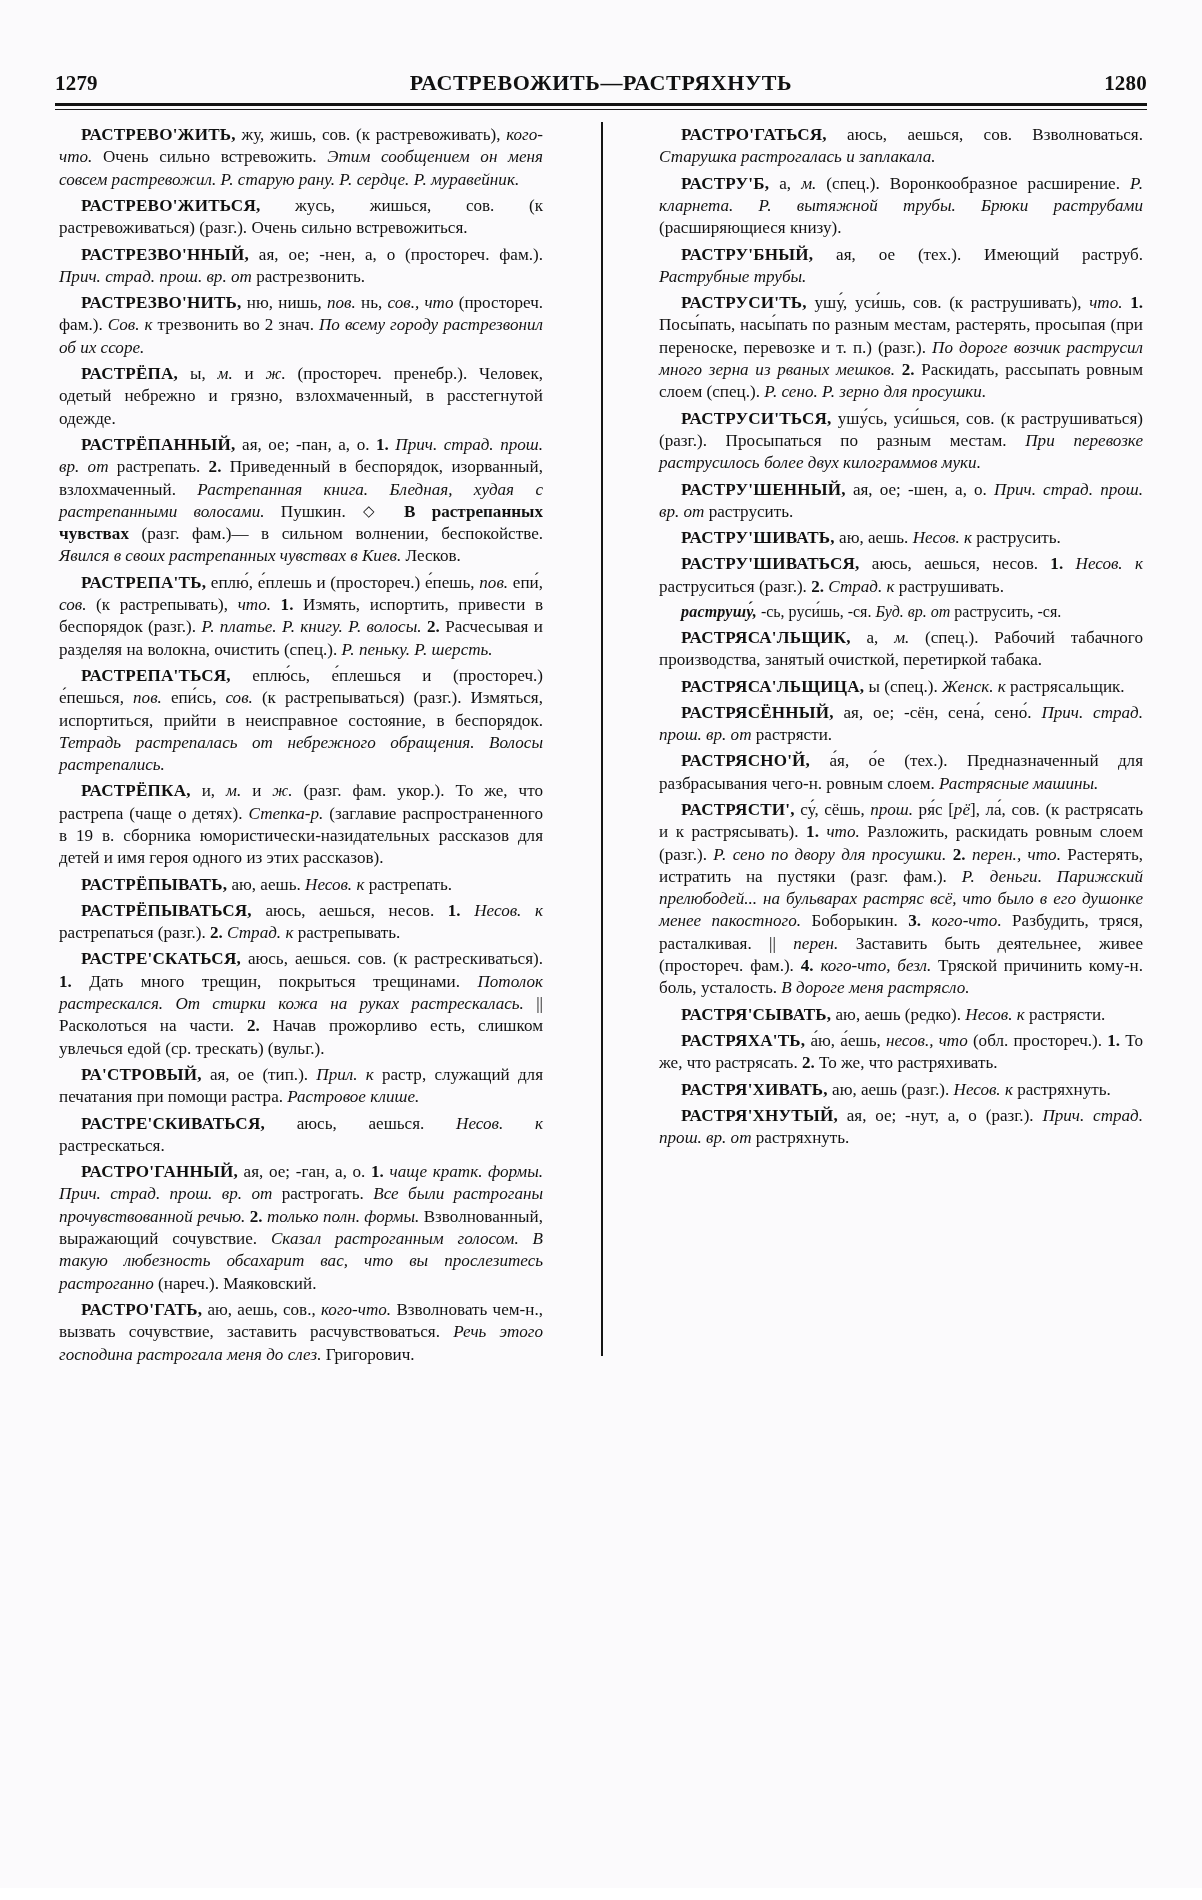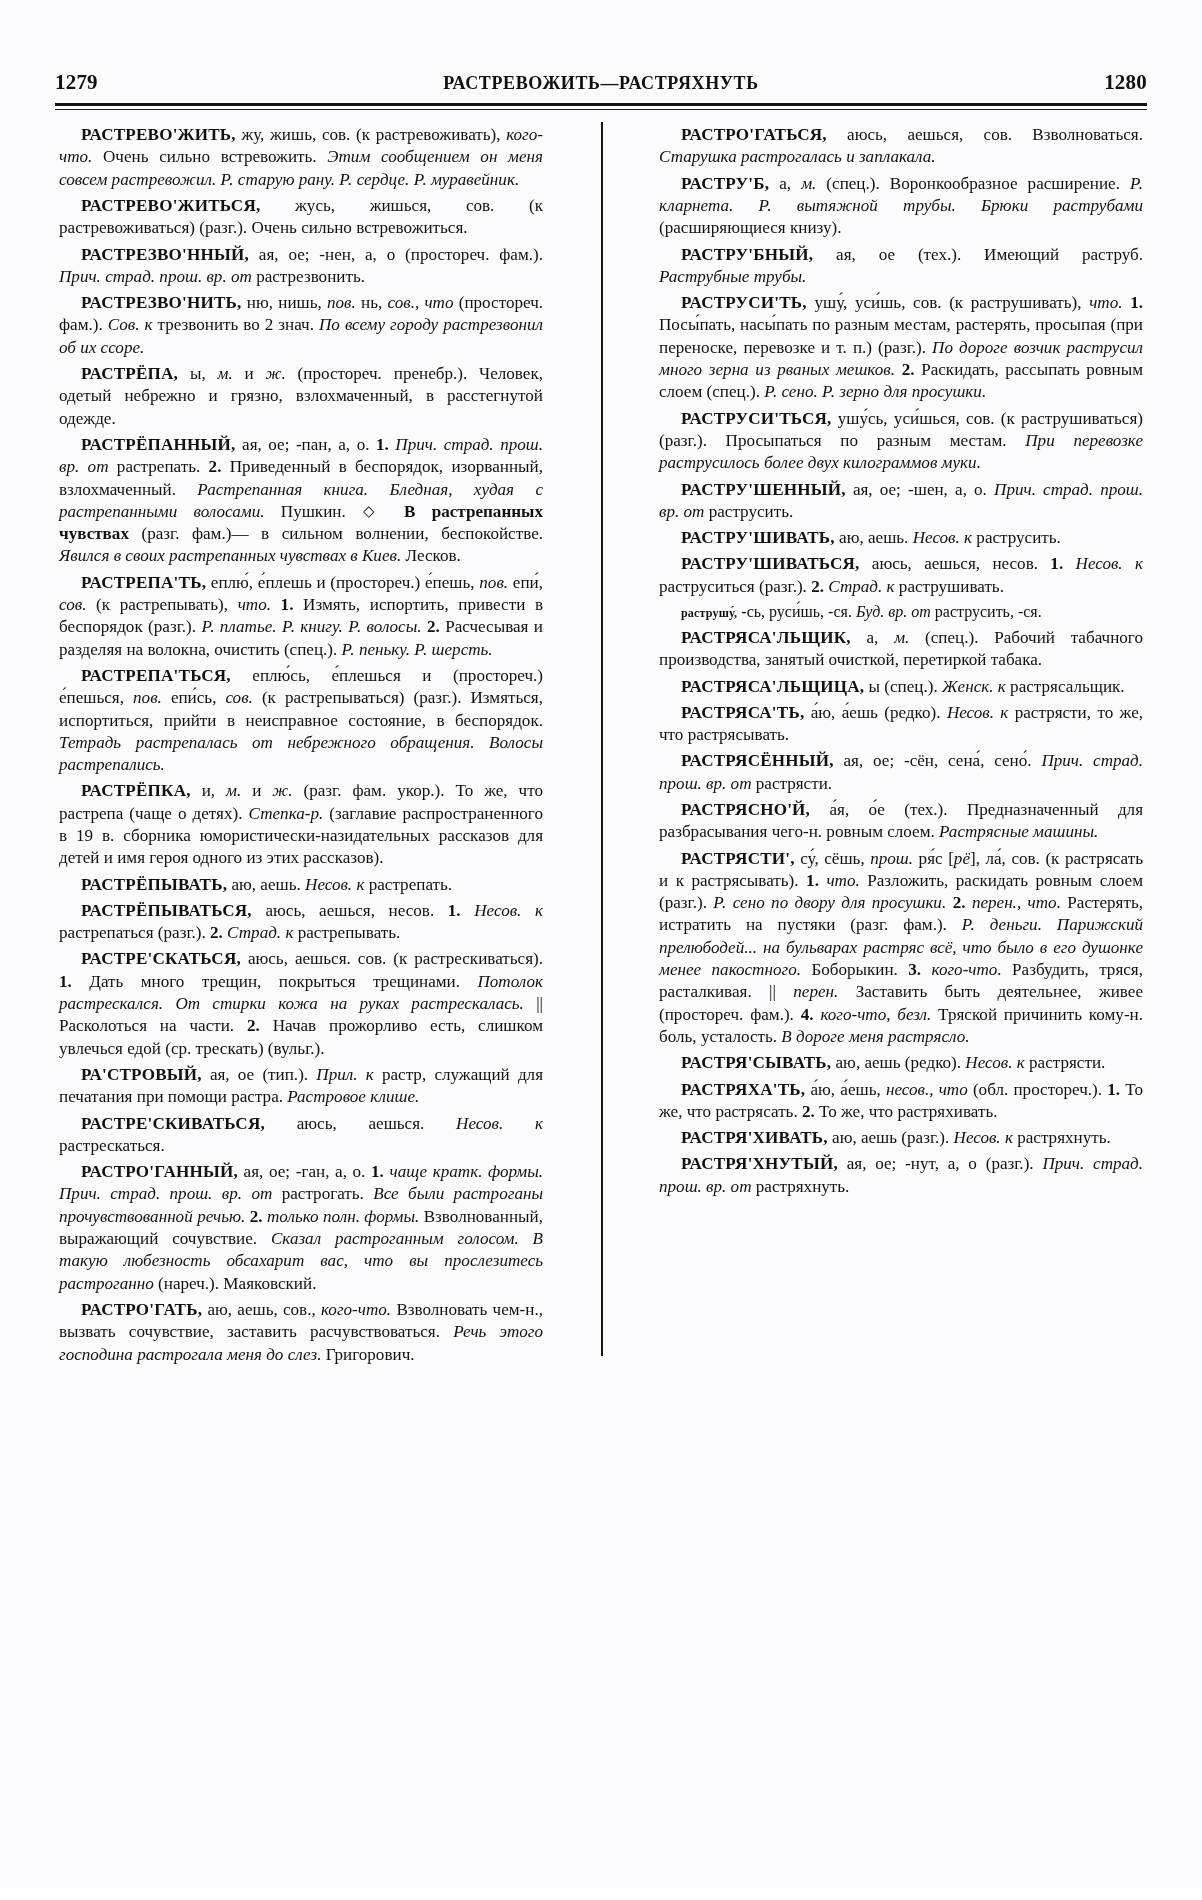--- a/index.html
+++ b/index.html
@@ -37,21 +37,21 @@
     font-size: 21px;
     letter-spacing: 0.2px;
     margin-bottom: 7px;
     height: 26px;
   }
   .runhead .folio {
     font-size: 21px;
     font-weight: bold;
   }
   .runhead .headwords {
-    font-size: 18px;
+    font-size: 22px;
     font-weight: bold;
     letter-spacing: 0.6px;
   }
   
   .rule-group {
     margin-bottom: 10px;
   }
   .rule-thick {
     height: 3px;
     background: #131313;
@@ -154,24 +154,23 @@
       </div>
       <div class="col" id="col-right">
           <p class="entry"><span class="hw">РАСТРО'ГАТЬСЯ,</span><span class="body"> аюсь, аешься, сов. Взволноваться. <i>Старушка растрогалась и заплакала.</i></span></p>
           <p class="entry"><span class="hw">РАСТРУ'Б,</span><span class="body"> а, <i>м.</i> (спец.). Воронкообразное расширение. <i>Р. кларнета. Р. вытяжной трубы. Брюки раструбами</i> (расширяющиеся книзу).</span></p>
           <p class="entry"><span class="hw">РАСТРУ'БНЫЙ,</span><span class="body"> ая, ое (тех.). Имеющий раструб. <i>Раструбные трубы.</i></span></p>
           <p class="entry"><span class="hw">РАСТРУСИ'ТЬ,</span><span class="body"> ушу́, уси́шь, сов. (к раструшивать), <i>что.</i> <b>1.</b> Посы́пать, насы́пать по разным местам, растерять, просыпая (при переноске, перевозке и т. п.) (разг.). <i>По дороге возчик раструсил много зерна из рваных мешков.</i> <b>2.</b> Раскидать, рассыпать ровным слоем (спец.). <i>Р. сено. Р. зерно для просушки.</i></span></p>
           <p class="entry"><span class="hw">РАСТРУСИ'ТЬСЯ,</span><span class="body"> ушу́сь, уси́шься, сов. (к раструшиваться) (разг.). Просыпаться по разным местам. <i>При перевозке раструсилось более двух килограммов муки.</i></span></p>
           <p class="entry"><span class="hw">РАСТРУ'ШЕННЫЙ,</span><span class="body"> ая, ое; -шен, а, о. <i>Прич. страд. прош. вр. от</i> раструсить.</span></p>
           <p class="entry"><span class="hw">РАСТРУ'ШИВАТЬ,</span><span class="body"> аю, аешь. <i>Несов. к</i> раструсить.</span></p>
           <p class="entry"><span class="hw">РАСТРУ'ШИВАТЬСЯ,</span><span class="body"> аюсь, аешься, несов. <b>1.</b> <i>Несов. к</i> раструситься (разг.). <b>2.</b> <i>Страд. к</i> раструшивать.</span></p>
-          <p class="entry" style="font-size: 16px;"><span class="hw" style="font-weight: bold; font-size: 12px;">раструшу́,</span><span class="body"> -сь, руси́шь, -ся. <i>Буд. вр. от</i> раструсить, -ся.</span></p>
+          <p class="entry" style="font-size: 16px;"><span class="hw" style="font-weight: bold; font-size: 16px; font-style: italic;">раструшу́,</span><span class="body"> -сь, руси́шь, -ся. <i>Буд. вр. от</i> раструсить, -ся.</span></p>
           <p class="entry"><span class="hw">РАСТРЯСА'ЛЬЩИК,</span><span class="body"> а, <i>м.</i> (спец.). Рабочий табачного производства, занятый очисткой, перетиркой табака.</span></p>
           <p class="entry"><span class="hw">РАСТРЯСА'ЛЬЩИЦА,</span><span class="body"> ы (спец.). <i>Женск. к</i> растрясальщик.</span></p>
-          <p class="entry"><span class="hw">РАСТРЯСА'ТЬ,</span><span class="body"> а́ю, а́ешь (редко). <i>Несов. к</i> растрясти, то же, что растрясывать.</span></p>
           <p class="entry"><span class="hw">РАСТРЯСЁННЫЙ,</span><span class="body"> ая, ое; -сён, сена́, сено́. <i>Прич. страд. прош. вр. от</i> растрясти.</span></p>
           <p class="entry"><span class="hw">РАСТРЯСНО'Й,</span><span class="body"> а́я, о́е (тех.). Предназначенный для разбрасывания чего-н. ровным слоем. <i>Растрясные машины.</i></span></p>
           <p class="entry"><span class="hw">РАСТРЯСТИ',</span><span class="body"> су́, сёшь, <i>прош.</i> ря́с [<i>рё</i>], ла́, сов. (к растрясать и к растрясывать). <b>1.</b> <i>что.</i> Разложить, раскидать ровным слоем (разг.). <i>Р. сено по двору для просушки.</i> <b>2.</b> <i>перен., что.</i> Растерять, истратить на пустяки (разг. фам.). <i>Р. деньги. Парижский прелюбодей... на бульварах растряс всё, что было в его душонке менее пакостного.</i> Боборыкин. <b>3.</b> <i>кого-что.</i> Разбудить, тряся, расталкивая. <span class="par">||</span> <i>перен.</i> Заставить быть деятельнее, живее (простореч. фам.). <b>4.</b> <i>кого-что, безл.</i> Тряской причинить кому-н. боль, усталость. <i>В дороге меня растрясло.</i></span></p>
           <p class="entry"><span class="hw">РАСТРЯ'СЫВАТЬ,</span><span class="body"> аю, аешь (редко). <i>Несов. к</i> растрясти.</span></p>
           <p class="entry"><span class="hw">РАСТРЯХА'ТЬ,</span><span class="body"> а́ю, а́ешь, <i>несов., что</i> (обл. простореч.). <b>1.</b> То же, что растрясать. <b>2.</b> То же, что растряхивать.</span></p>
           <p class="entry"><span class="hw">РАСТРЯ'ХИВАТЬ,</span><span class="body"> аю, аешь (разг.). <i>Несов. к</i> растряхнуть.</span></p>
           <p class="entry"><span class="hw">РАСТРЯ'ХНУТЫЙ,</span><span class="body"> ая, ое; -нут, а, о (разг.). <i>Прич. страд. прош. вр. от</i> растряхнуть.</span></p>
         </div>
     </div>
 

